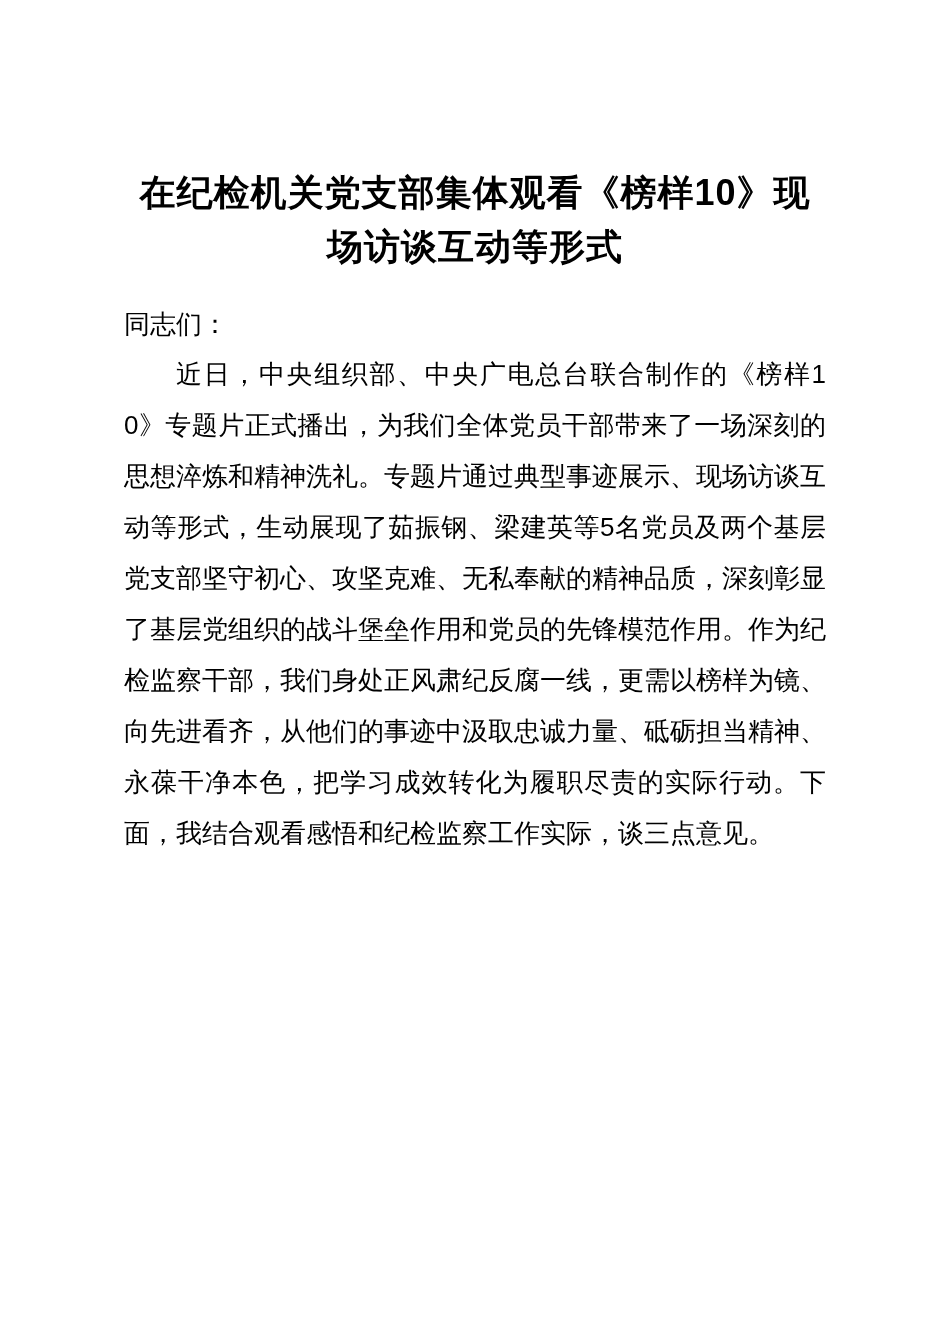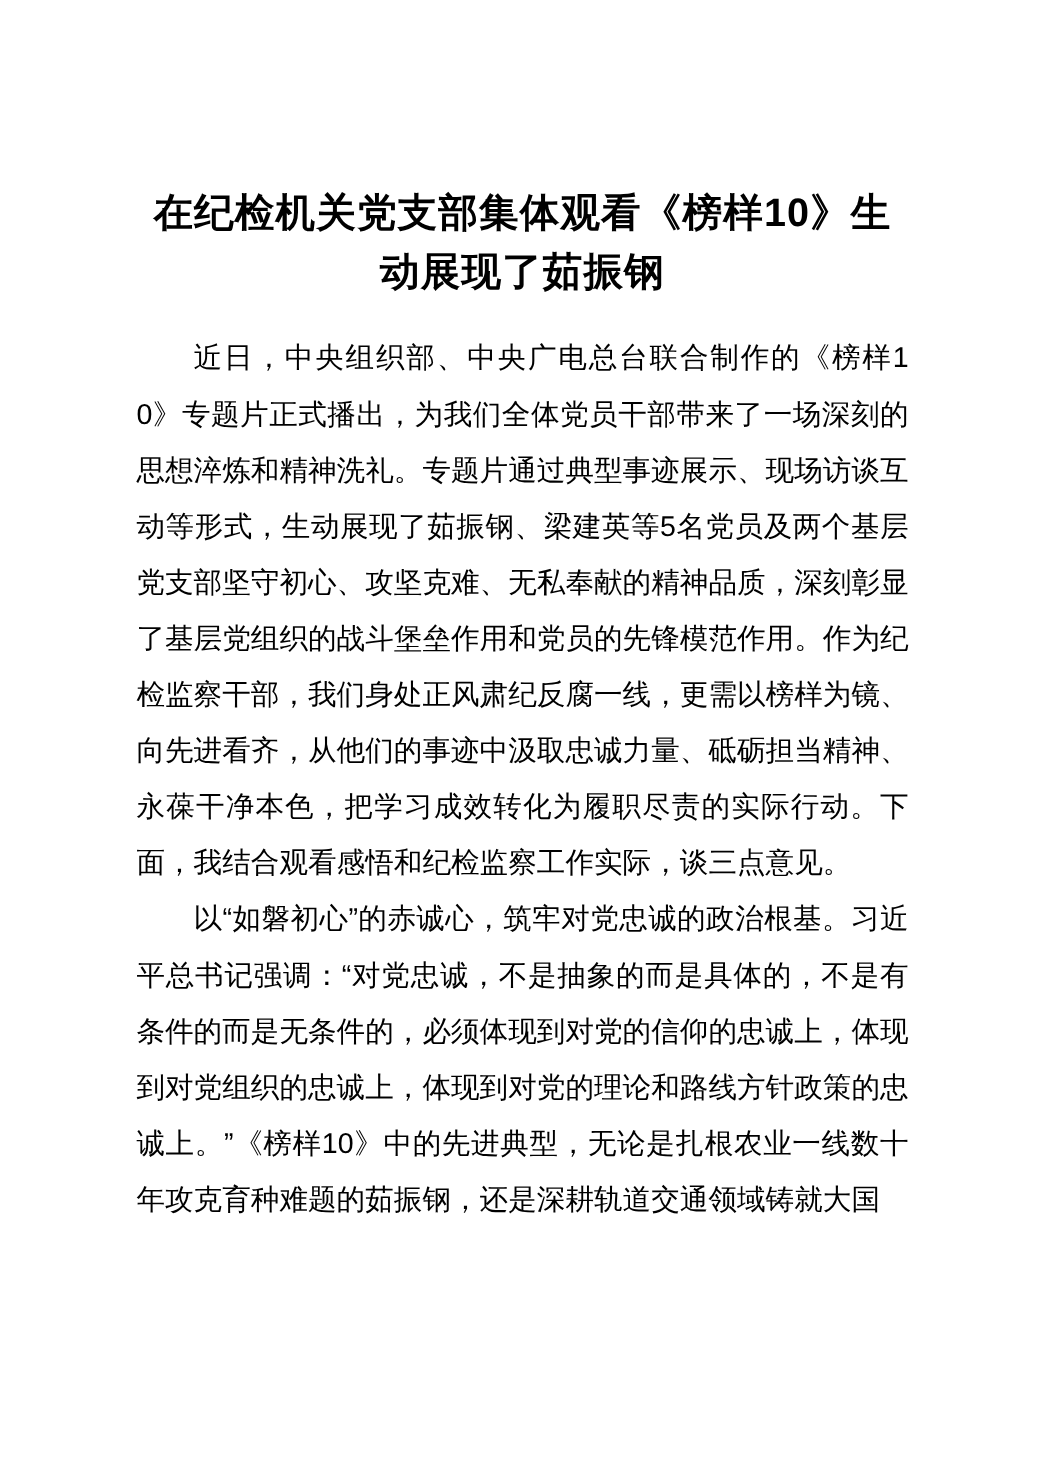--- a/index.html
+++ b/index.html
@@ -39,19 +39,19 @@
     text-align: justify;
     text-justify: inter-ideograph;
     text-indent: 2em;
     word-break: break-all;
   }
 </style>
 </head>
 <body>
 
 <div class="doc-page">
-  <h1 class="doc-title">在纪检机关党支部集体观看《榜样10》生动展现了茹振钢</h1>
+  <h1 class="doc-title">在纪检机关党支部集体观看《榜样10》现场访谈互动等形式</h1>
 
+  <p class="doc-salutation">同志们：</p>
 
   <p class="doc-paragraph">近日，中央组织部、中央广电总台联合制作的《榜样10》专题片正式播出，为我们全体党员干部带来了一场深刻的思想淬炼和精神洗礼。专题片通过典型事迹展示、现场访谈互动等形式，生动展现了茹振钢、梁建英等5名党员及两个基层党支部坚守初心、攻坚克难、无私奉献的精神品质，深刻彰显了基层党组织的战斗堡垒作用和党员的先锋模范作用。作为纪检监察干部，我们身处正风肃纪反腐一线，更需以榜样为镜、向先进看齐，从他们的事迹中汲取忠诚力量、砥砺担当精神、永葆干净本色，把学习成效转化为履职尽责的实际行动。下面，我结合观看感悟和纪检监察工作实际，谈三点意见。</p>
 
-  <p class="doc-paragraph">以“如磐初心”的赤诚心，筑牢对党忠诚的政治根基。习近平总书记强调：“对党忠诚，不是抽象的而是具体的，不是有条件的而是无条件的，必须体现到对党的信仰的忠诚上，体现到对党组织的忠诚上，体现到对党的理论和路线方针政策的忠诚上。”《榜样10》中的先进典型，无论是扎根农业一线数十年攻克育种难题的茹振钢，还是深耕轨道交通领域铸就大国</p>
 </div>
 
 </body></html>

